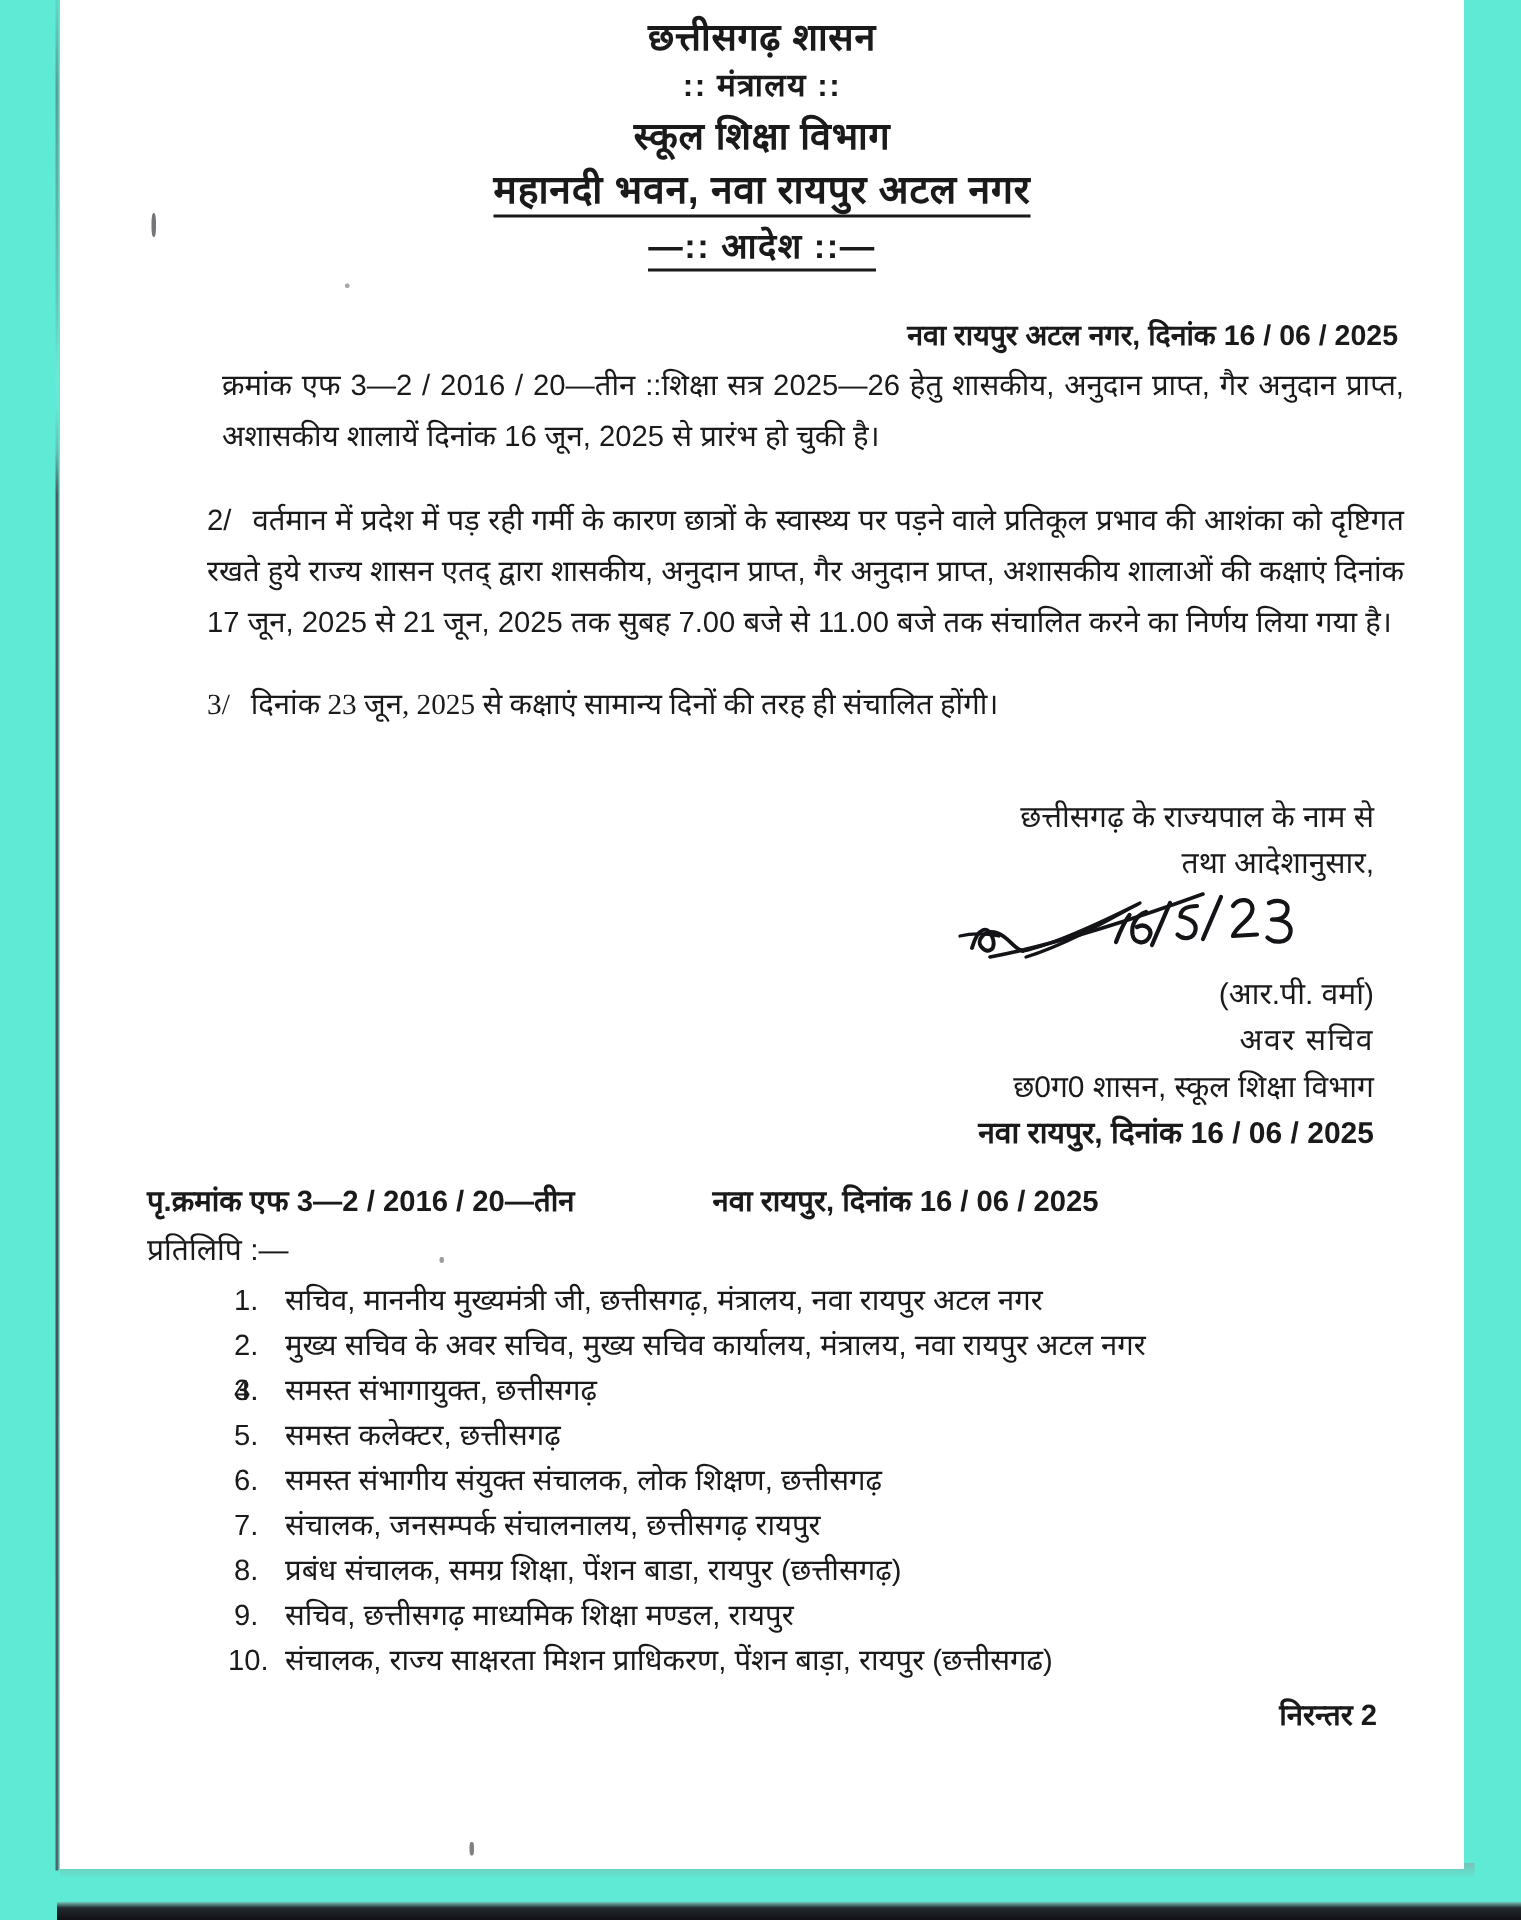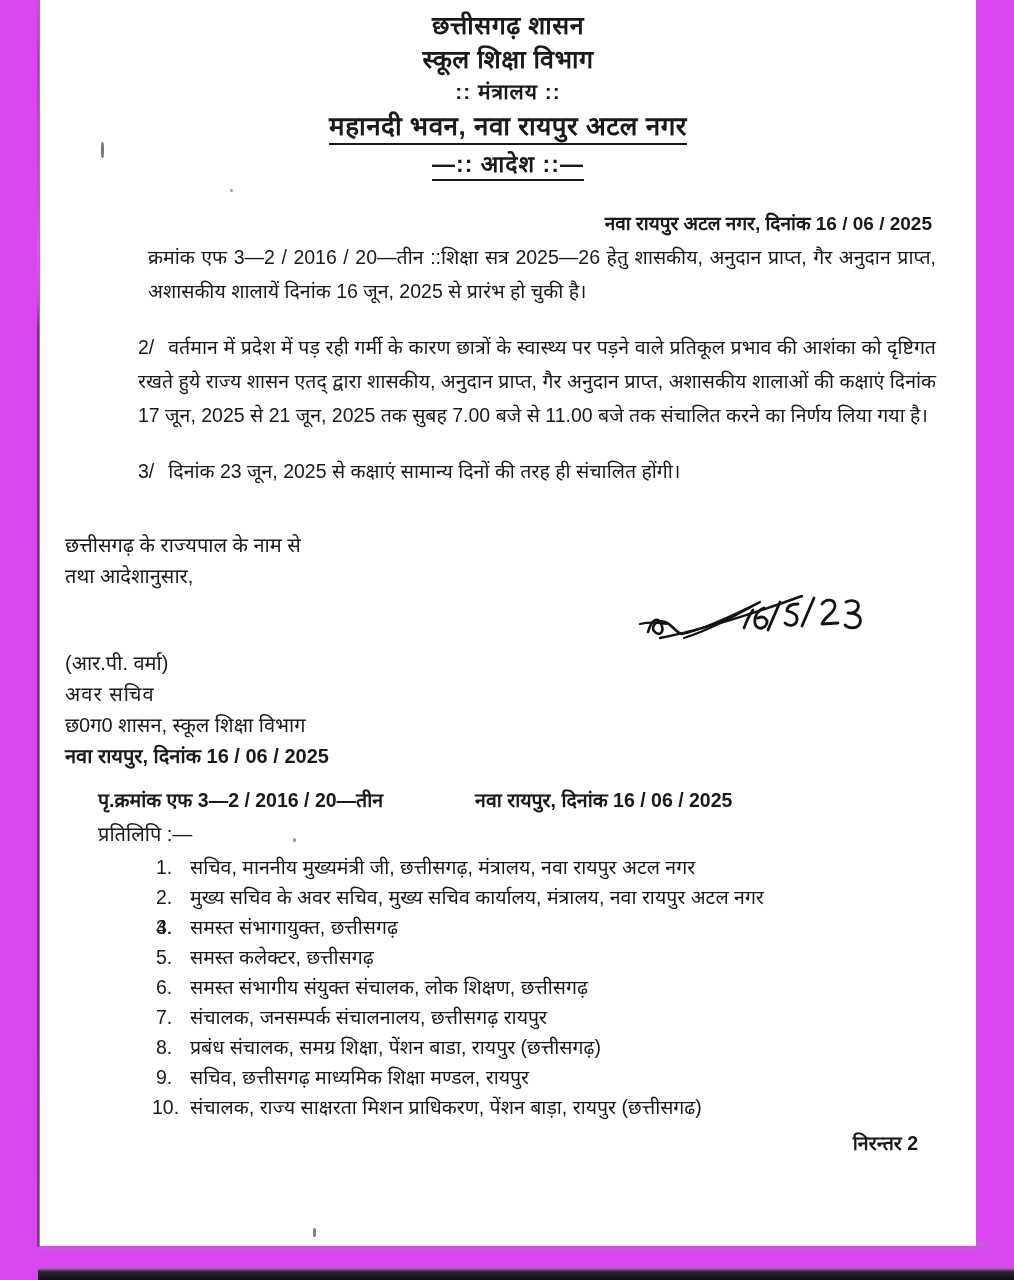--- a/index.html
+++ b/index.html
@@ -13,21 +13,21 @@
   body {
     background: #f2edf2;
     font-family: "Liberation Sans", "DejaVu Sans", sans-serif;
   }
 
   
   #scan {
     position: relative;
     width: 1014px;
     height: 1280px;
-    background: #d946ef;
+    background: #5eead4;
   }
 
   
   .scan-left-edge {
     position: absolute;
     left: 37px; top: 0;
     width: 2px; height: 1247px;
     background: linear-gradient(to bottom,
        rgba(120,115,125,0.15) 0px,
        rgba(95,92,100,0.55) 60px,
@@ -112,28 +112,29 @@
   }
 
   .body-block {
     padding: 0 40px 0 98px;
     font-size: 19.5px;
     line-height: 34px;
     text-align: justify;
   }
   .body-block.p1 { margin-top: 4px; margin-left: 10px; }
   .body-block.p2 { margin-top: 22px; }
-  .body-block.p3 { margin-top: 22px; }
+  .body-block.p3 { margin-top: 22px; font-family: Liberation Serif, serif; }
 
   .indent-num { margin-right: 14px; }
 
   
   .sig-block {
     margin-top: 42px;
     padding-right: 60px;
+    text-align: right;
     font-size: 20px;
     line-height: 31px;
     font-weight: 600;
     padding-left: 25px;
   }
   .sig-block .l1, .sig-block .l2 { font-weight: 400; }
 
   .sig-space {
     position: relative;
     height: 56px;
@@ -211,22 +212,22 @@
 
 <div id="scan">
 
   <div class="scan-left-edge"></div>
   <div class="page-shadow"></div>
 
   <div class="page">
     <div class="doc">
 
       <div class="center head-line h1">छत्तीसगढ़ शासन</div>
+      <div class="center head-line h3">:: मंत्रालय ::</div>
       <div class="center head-line h2">स्कूल शिक्षा विभाग</div>
-      <div class="center head-line h3">:: मंत्रालय ::</div>
       <div class="center head-line h4">
         <span>महानदी भवन, नवा रायपुर अटल नगर</span>
       </div>
       <div class="center head-line h5">
         <span>—:: आदेश ::—</span>
       </div>
 
       <div class="dateline">नवा रायपुर अटल नगर, दिनांक 16 / 06 / 2025</div>
 
       <div class="body-block p1">क्रमांक एफ 3—2 / 2016 / 20—तीन ::शिक्षा सत्र 2025—26 हेतु शासकीय, अनुदान प्राप्त, गैर अनुदान प्राप्त, अशासकीय शालायें दिनांक 16 जून, 2025 से प्रारंभ हो चुकी है।</div>

